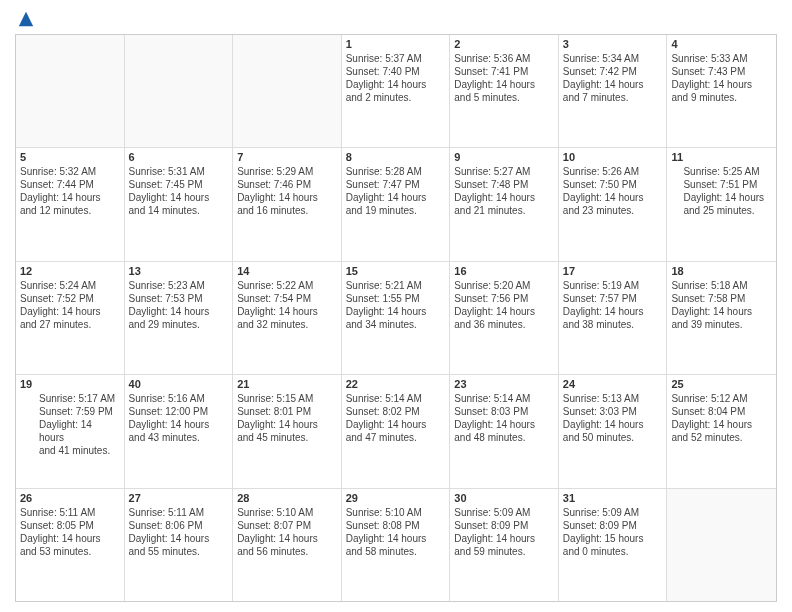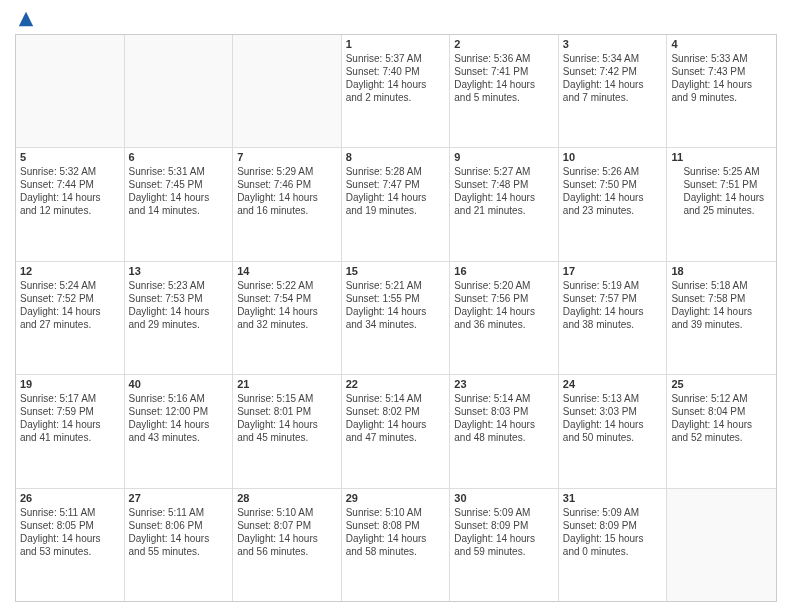--- a/index.html
+++ b/index.html
@@ -274,21 +274,21 @@
             <div class="day-number">18</div>
             <div class="cell-text" style="white-space: pre-line;">Sunrise: 5:18 AM
 Sunset: 7:58 PM
 Daylight: 14 hours
 and 39 minutes.</div>
           </div>
         </div>
         <div class="cal-row">
           <div class="cal-cell">
             <div class="day-number">19</div>
-            <div class="cell-text" style="white-space: pre-line;">Sunrise: 5:17 AM
+            <div class="cell-text" style="white-space: pre-line; margin-left: 19px;">Sunrise: 5:17 AM
 Sunset: 7:59 PM
 Daylight: 14 hours
 and 41 minutes.</div>
           </div>
           <div class="cal-cell">
             <div class="day-number">40</div>
             <div class="cell-text" style="white-space: pre-line;">Sunrise: 5:16 AM
 Sunset: 12:00 PM
 Daylight: 14 hours
 and 43 minutes.</div>

